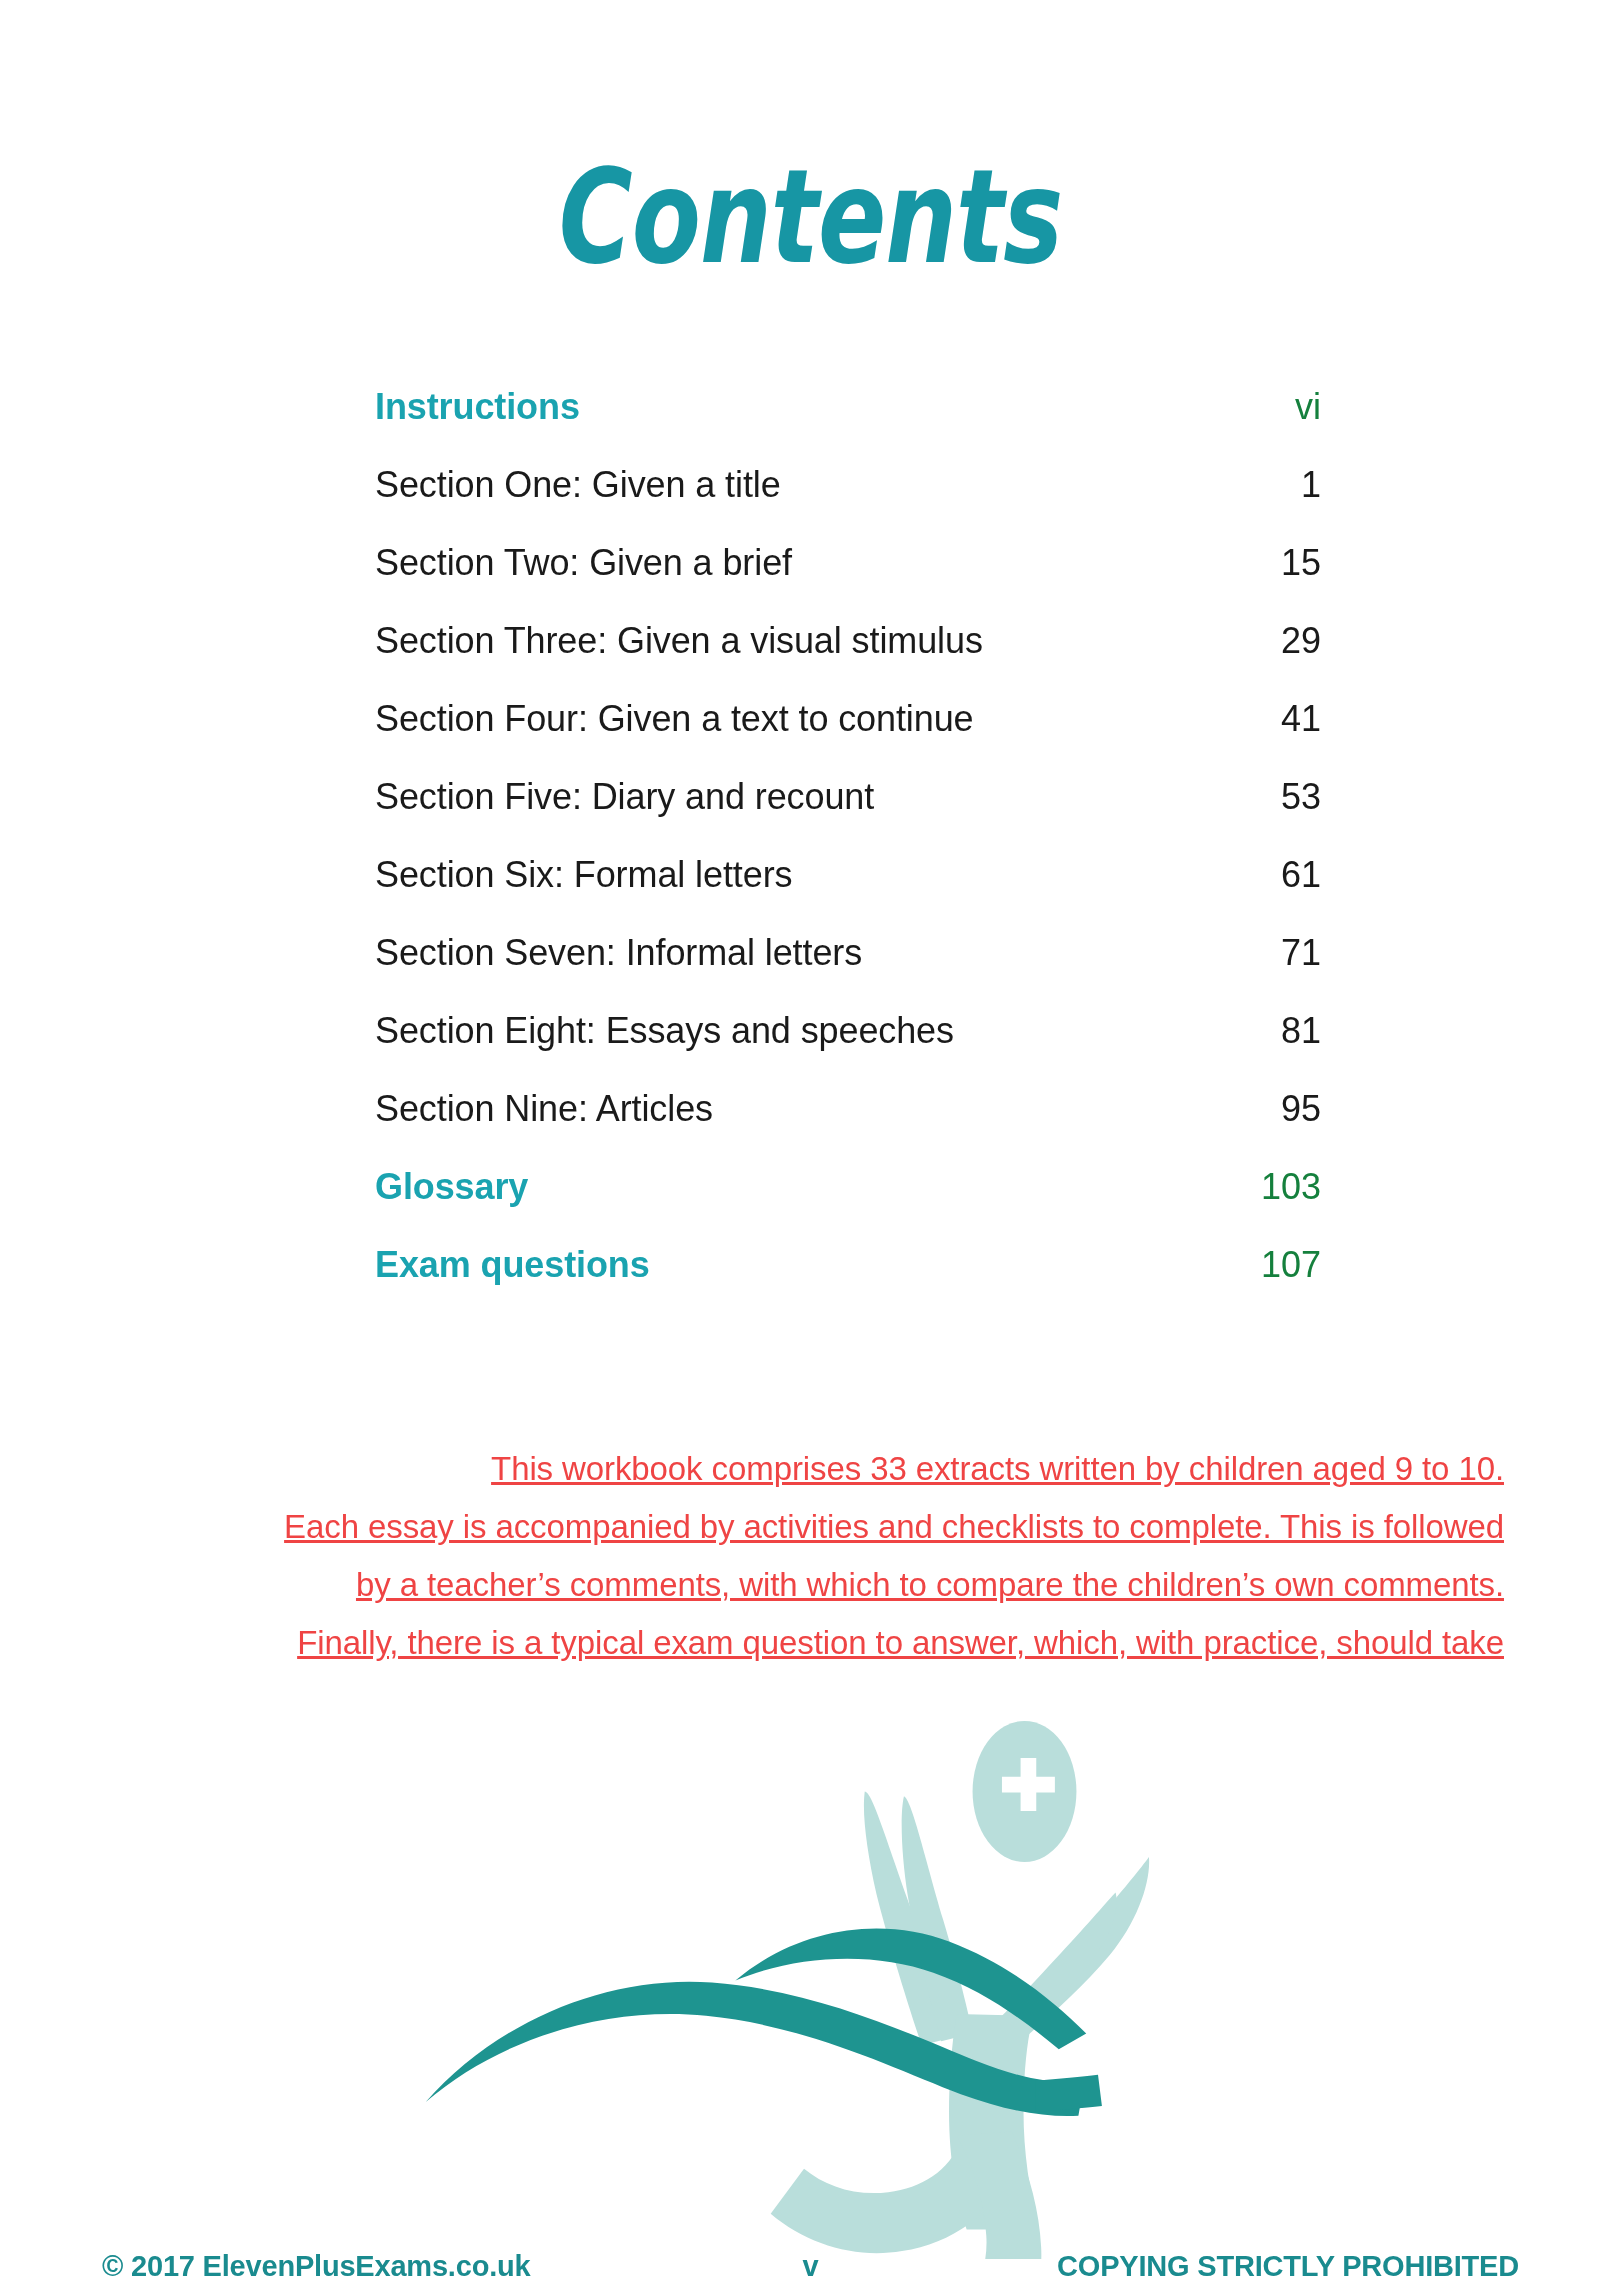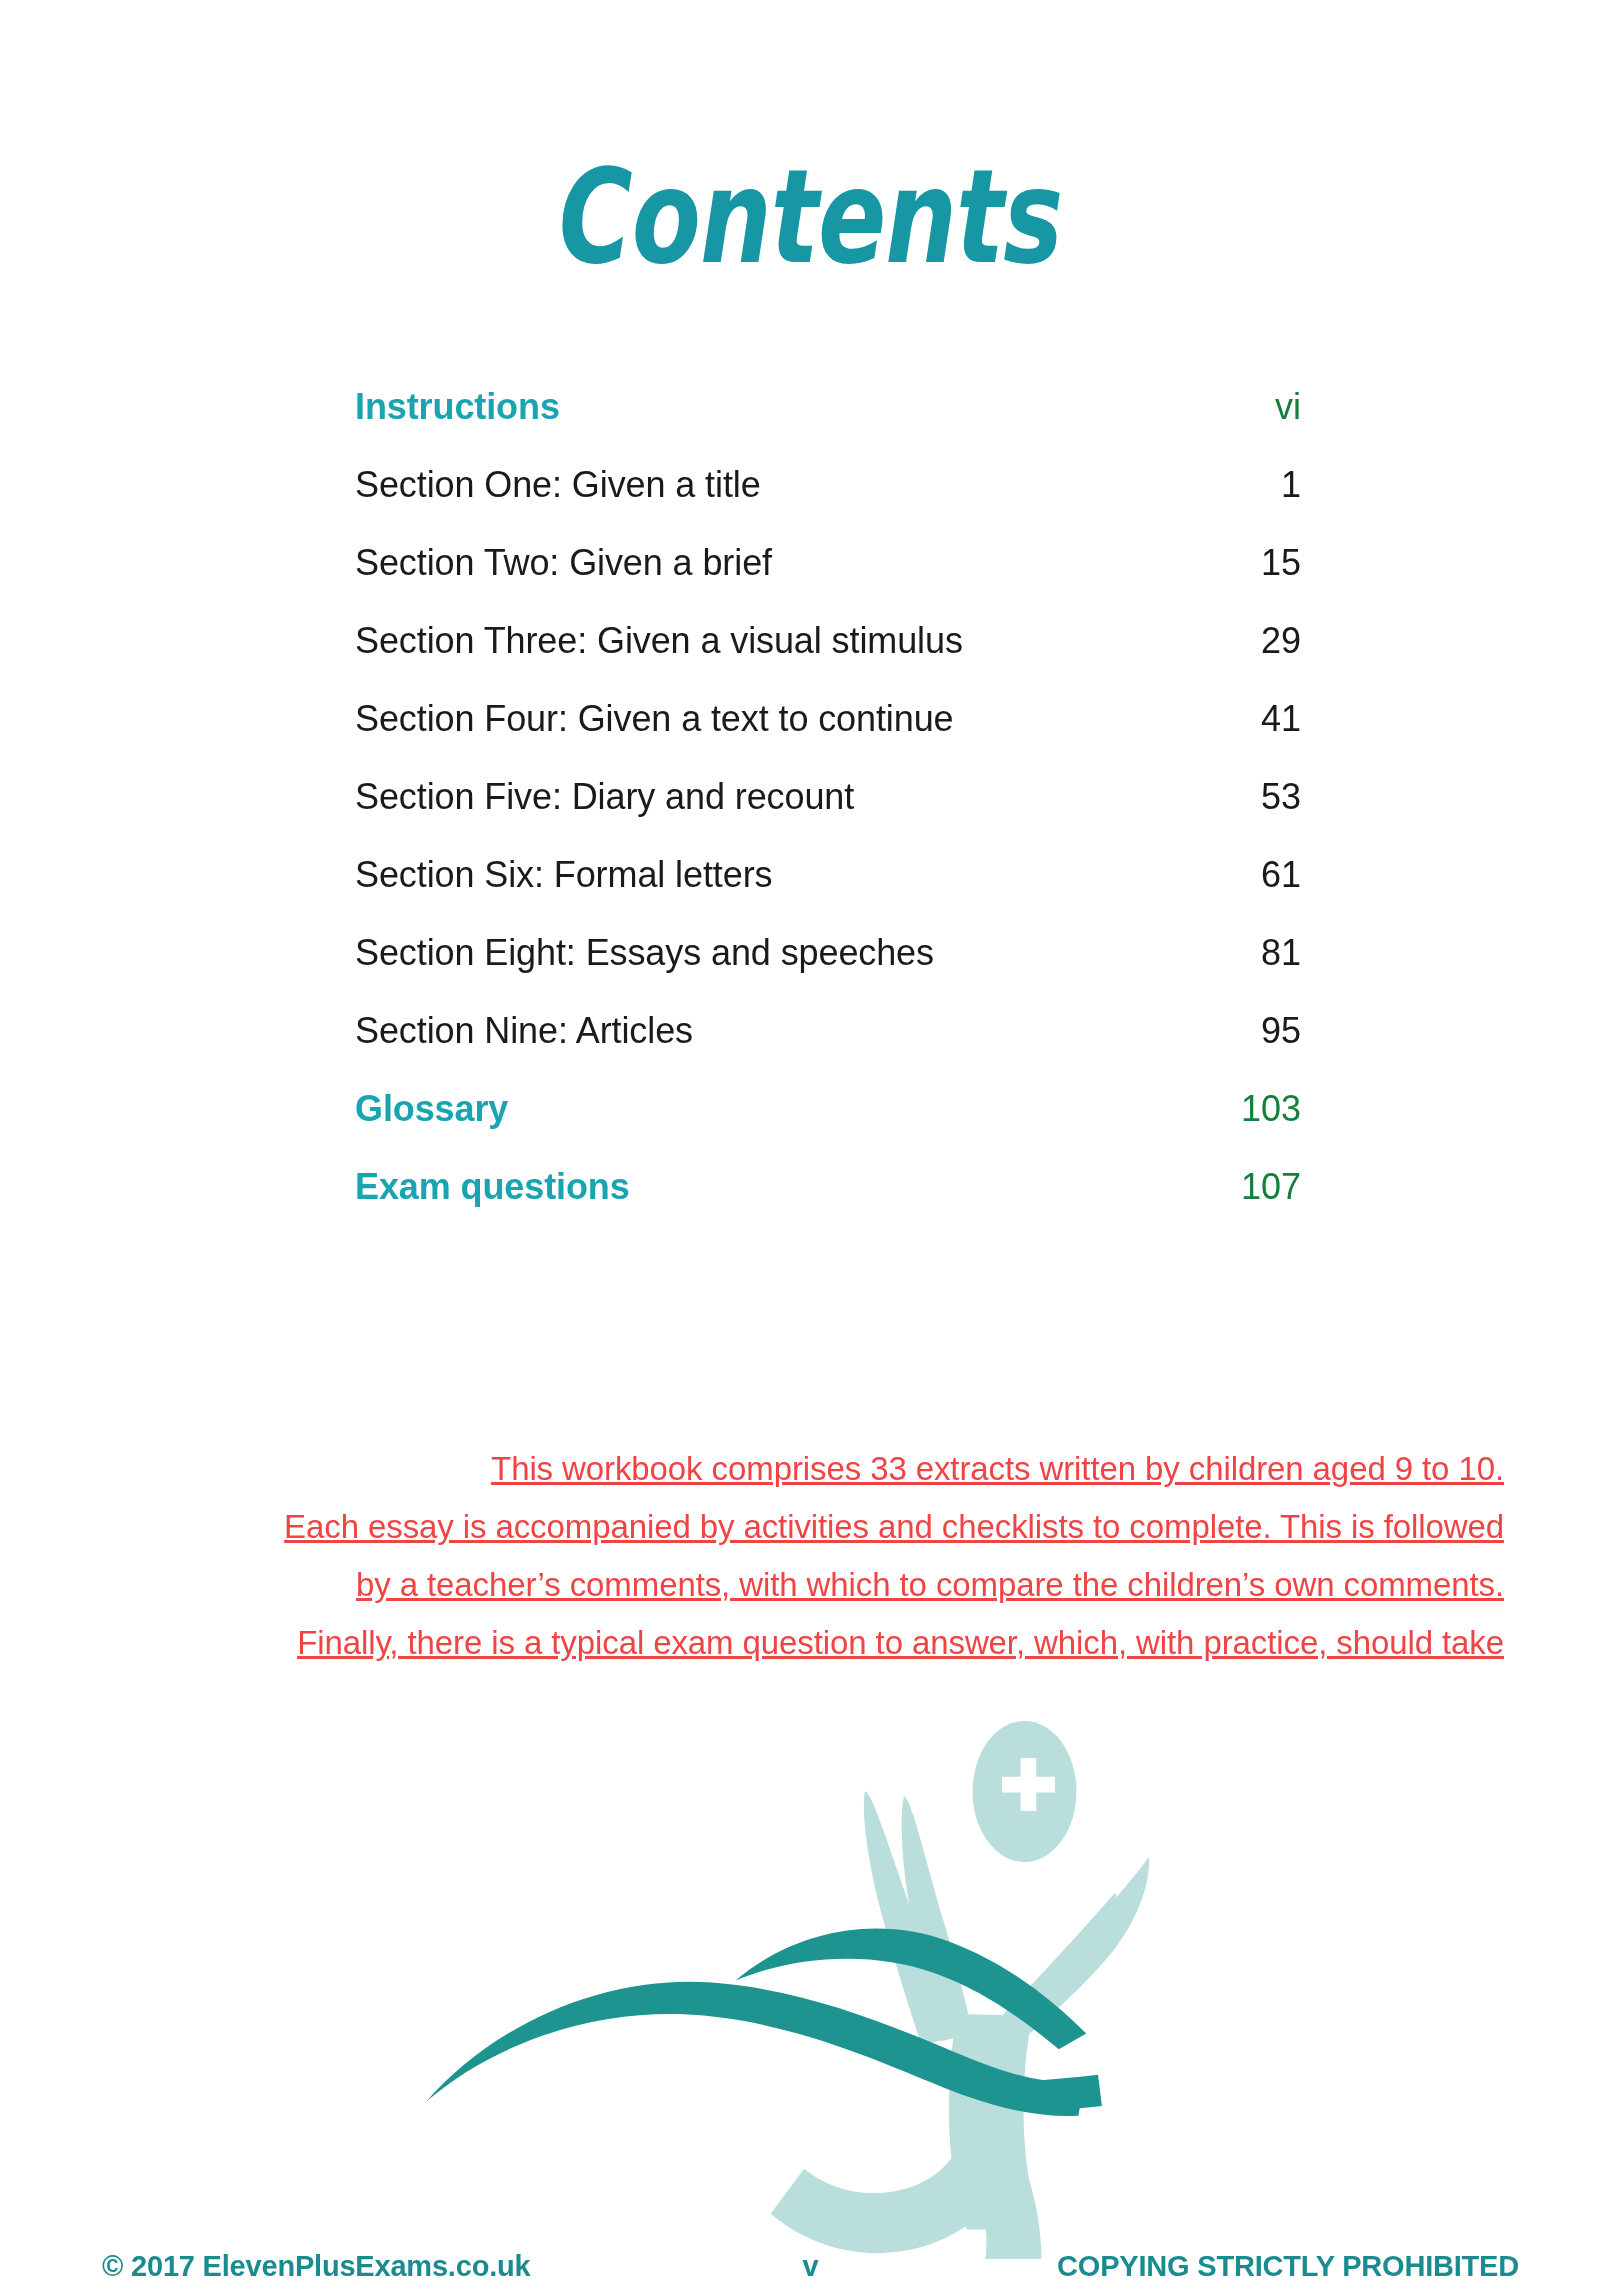--- a/index.html
+++ b/index.html
@@ -39,21 +39,21 @@
     letter-spacing: -1px;
     color: #1796a4;
     transform: scaleY(1.22) scaleX(0.95);
     transform-origin: center top;
   }
 
   
   .toc {
     position: absolute;
     top: 345px;
-    left: 355px;
+    left: 375px;
     width: 946px;
   }
   .toc-row {
     display: flex;
     align-items: baseline;
     justify-content: space-between;
     height: 78px;
   }
   .toc-label {
     font-size: 36px;
@@ -162,20 +162,24 @@
       </div>
       <div class="toc-row">
         <span class="toc-label">Section Five: Diary and recount</span>
         <span class="toc-page">53</span>
       </div>
       <div class="toc-row">
         <span class="toc-label">Section Six: Formal letters</span>
         <span class="toc-page">61</span>
       </div>
       <div class="toc-row">
+        <span class="toc-label">Section Seven: Informal letters</span>
+        <span class="toc-page">71</span>
+      </div>
+      <div class="toc-row">
         <span class="toc-label">Section Eight: Essays and speeches</span>
         <span class="toc-page">81</span>
       </div>
       <div class="toc-row">
         <span class="toc-label">Section Nine: Articles</span>
         <span class="toc-page">95</span>
       </div>
       <div class="toc-row accent">
         <span class="toc-label">Glossary</span>
         <span class="toc-page">103</span>

